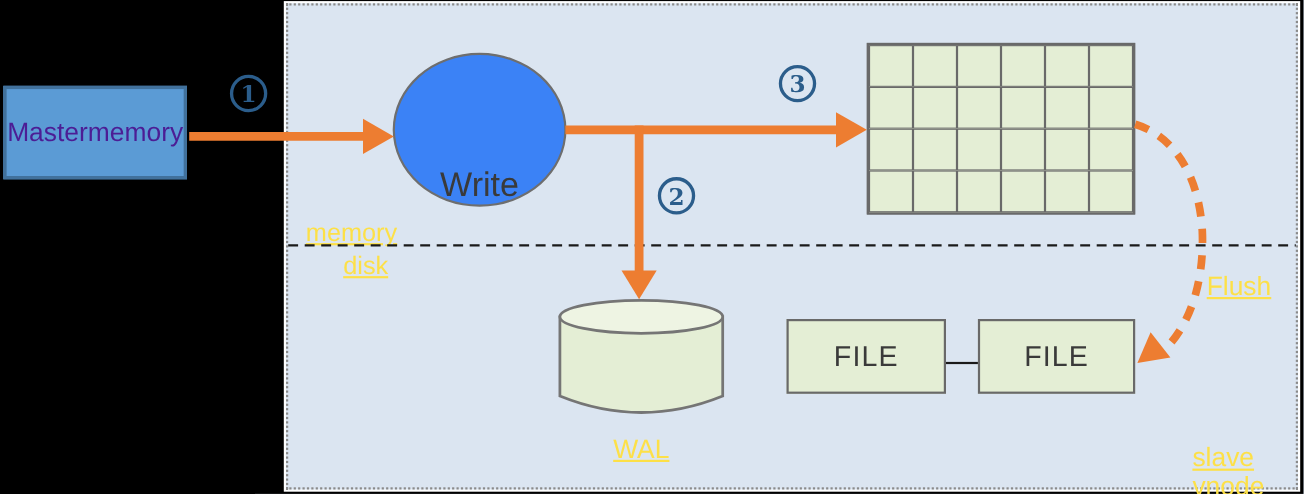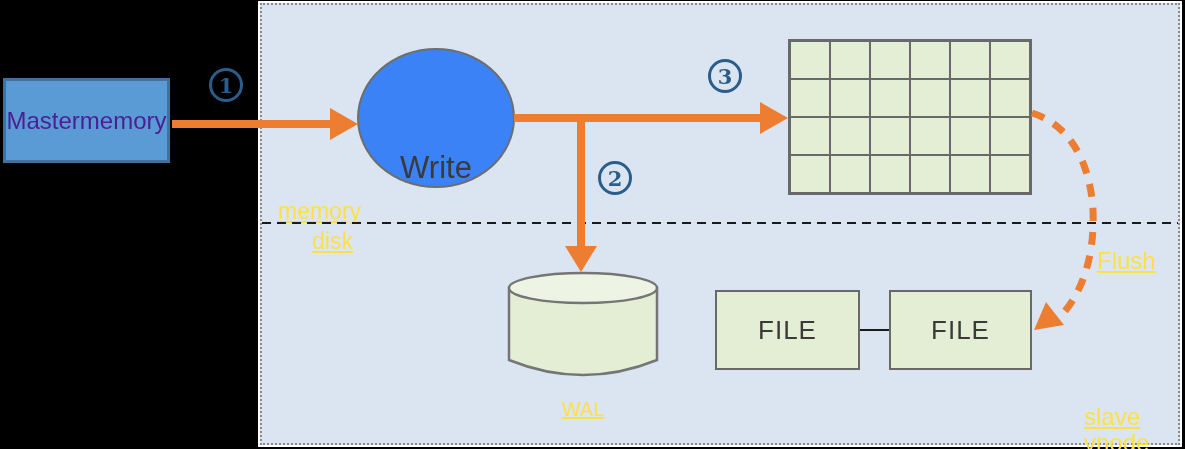--- a/index.html
+++ b/index.html
@@ -58,33 +58,33 @@
     position:absolute;left:788px;top:39px;width:244px;height:156px;
     box-sizing:border-box;border:2px solid #696969;
     display:grid;background:#696969;
   }
   .grid .cell{
     background:#e4eed5;border:1px solid #696969;
   }
 
   
   .filebox{
-    position:absolute;top:290px;height:80px;box-sizing:border-box;
+    position:absolute;top:290px;height:68px;box-sizing:border-box;
     background:#e4eed5;border:2px solid #696969;
     display:flex;align-items:center;justify-content:center;
     font-size:26px;color:#3a3a3a;letter-spacing:1px;
   }
   .file-left{left:715px;width:145px;}
   .file-right{left:889px;width:143px;}
 
   
   .label{position:absolute;color:#fde047;font-size:23px;line-height:26px;text-decoration:underline;}
   .lbl-memory{left:278px;top:198px;}
   .lbl-disk{left:278px;top:228px;margin-left:34px;}
-  .lbl-wal{left:533px;top:396px;width:100px;text-align:center;font-size:20px;}
+  .lbl-wal{left:533px;top:396px;width:100px;text-align:center;font-size:24px;}
   .lbl-flush{left:1097px;top:248px;font-size:24px;}
   .lbl-slave{left:1084px;top:404px;font-size:24px;}
 
   svg.overlay{position:absolute;left:0;top:0;pointer-events:none;}
 </style>
 </head>
 <body>
 
 <div class="canvas">
 

